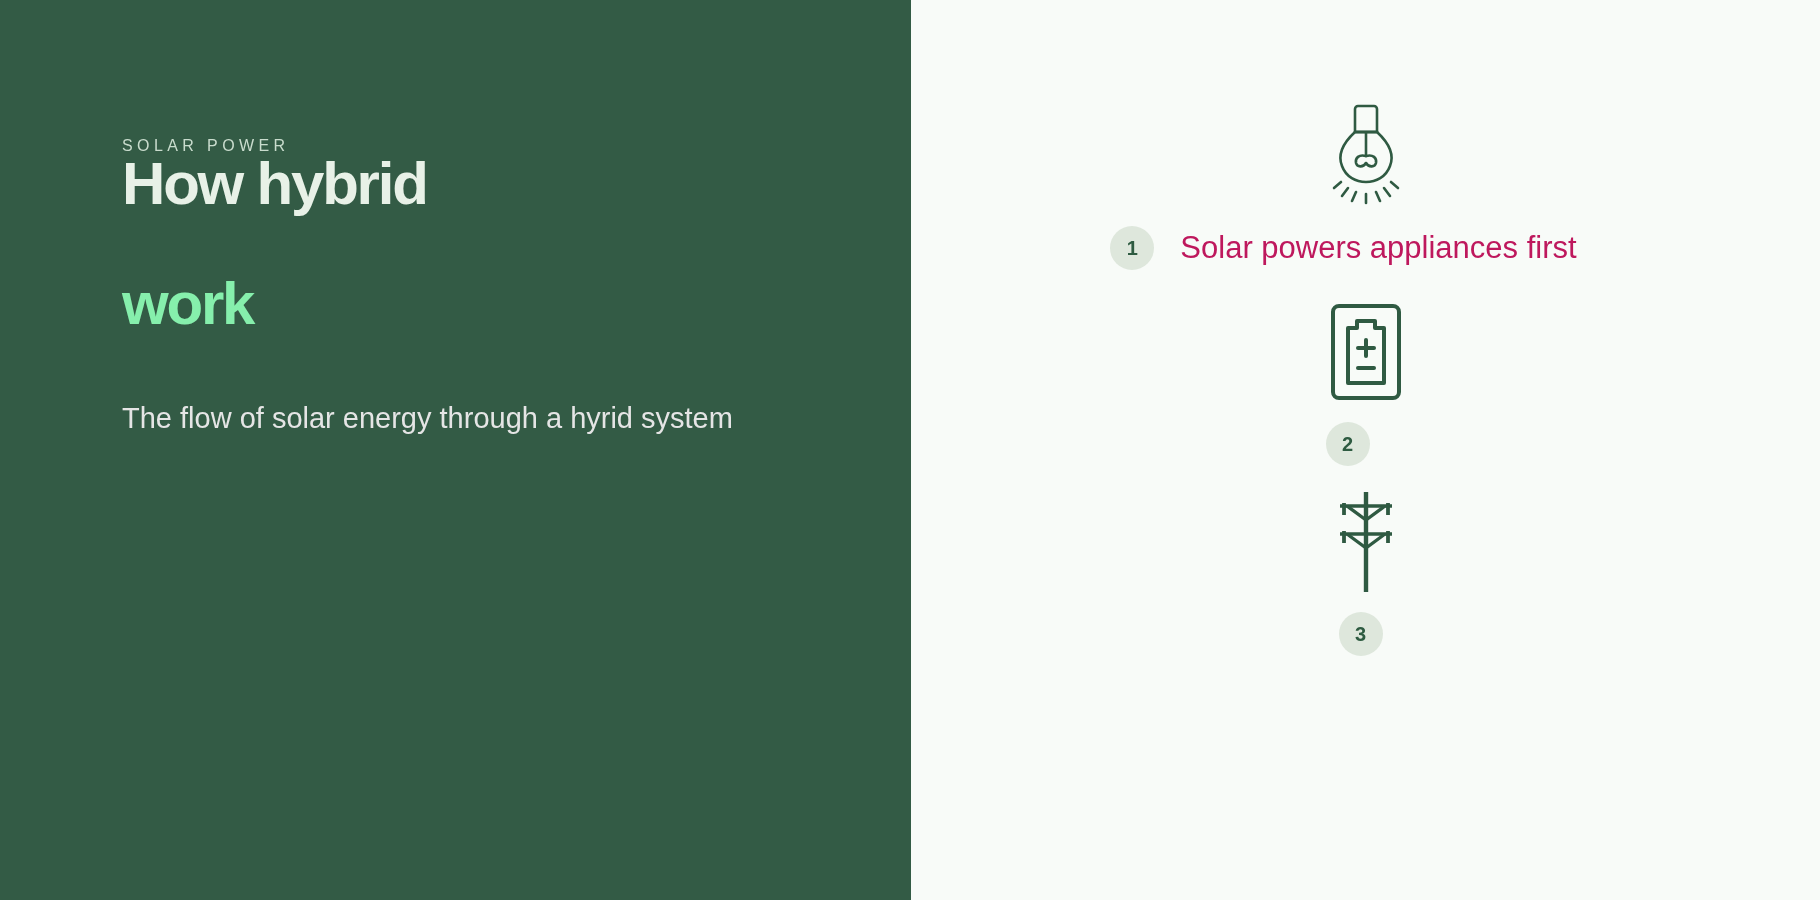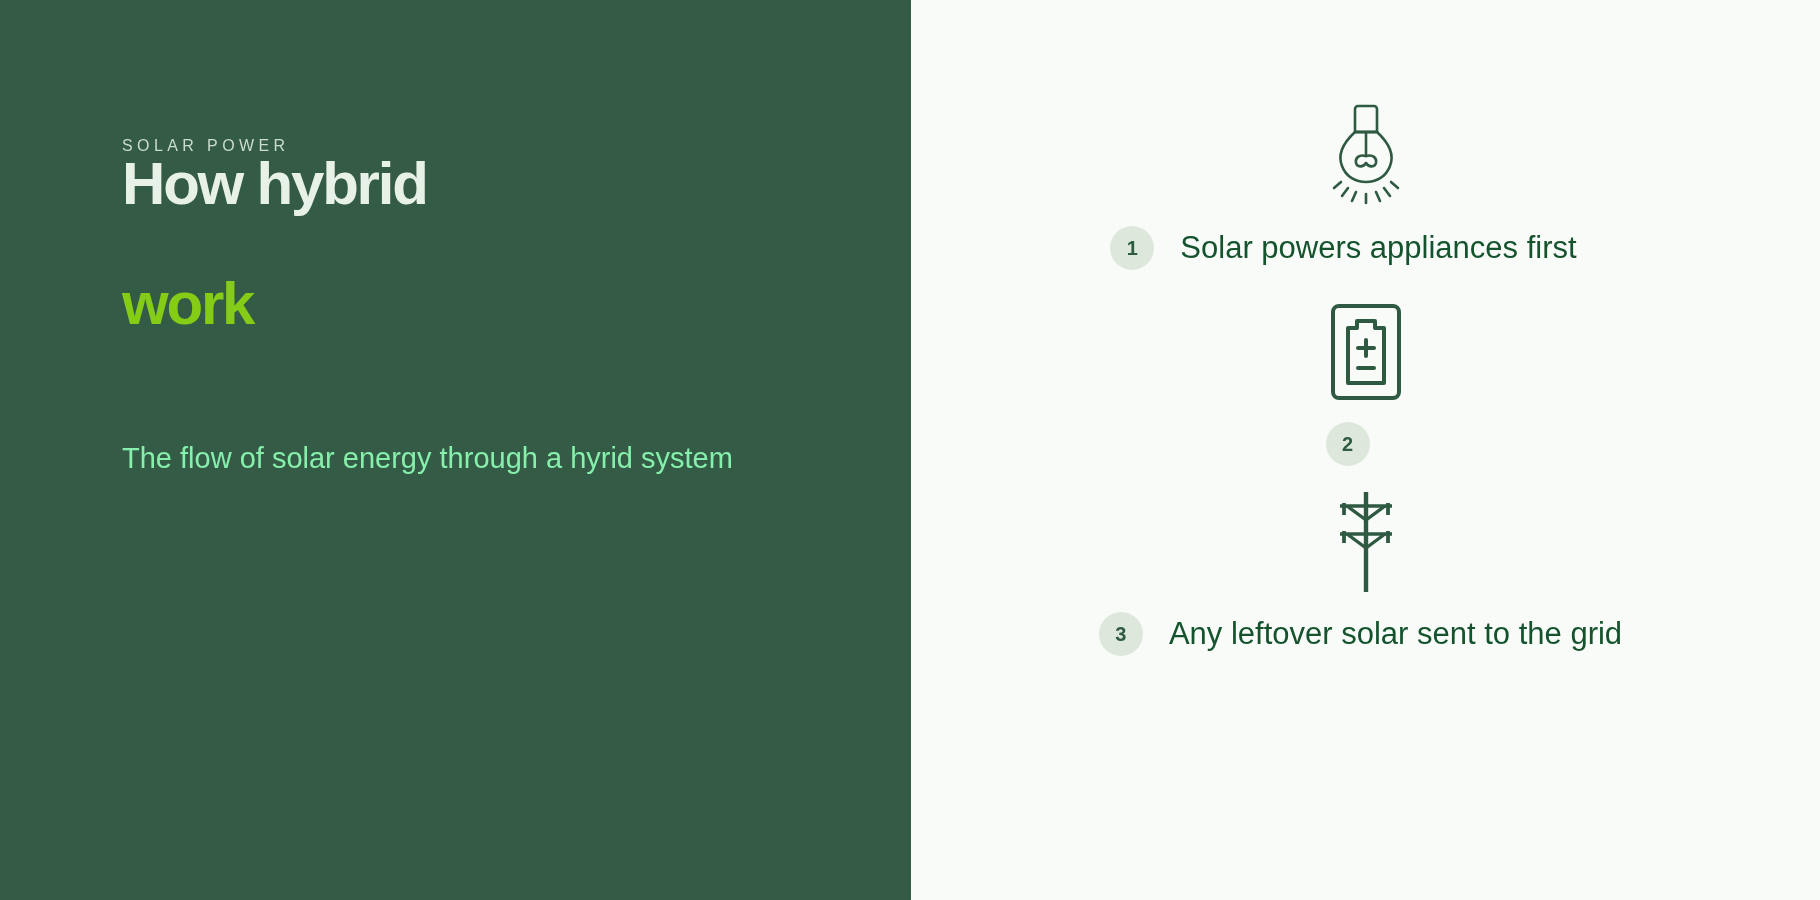--- a/index.html
+++ b/index.html
@@ -49,29 +49,29 @@
   .headline {
     font-size: 60px;
     font-weight: 700;
     line-height: 1.0;
     letter-spacing: -2.2px;
     color: #E8F1E7;
     max-width: 730px;
   }
 
   .headline .accent {
-    color: #84cc16;
+    color: #86efac;
   }
 
   .subtitle {
-    margin-top: 104px;
+    margin-top: 64px;
     font-size: 29px;
     font-weight: 400;
     line-height: 1.42;
-    color: #86efac;
+    color: #e5e5e5;
     max-width: 620px;
   }
 
   
   .right-panel {
     flex: 1 1 auto;
     height: 900px;
     background: #F8FBF8;
     position: relative;
     display: flex;
@@ -123,21 +123,21 @@
     font-weight: 700;
     display: flex;
     align-items: center;
     justify-content: center;
     line-height: 1;
   }
 
   .step-text {
     font-size: 31px;
     font-weight: 400;
-    color: #14532d;
+    color: #be185d;
     line-height: 1.2;
     white-space: nowrap;
   }
 
   
   .step-block[data-step="1"] .step-row { margin-left: -44px; }
   .step-block[data-step="2"] .step-row { margin-left: -36px; }
   .step-block[data-step="3"] .step-row { margin-left: -10px; }
 
   .step-block[data-step="2"] .step-icon { height: 104px; }
@@ -231,20 +231,19 @@
             <line x1="13" y1="44" x2="65" y2="44"></line>
 
             <path d="M20 44 L39 58 L58 44"></path>
 
             <line x1="17" y1="41" x2="17" y2="53" stroke-width="3.8"></line>
             <line x1="61" y1="41" x2="61" y2="53" stroke-width="3.8"></line>
           </svg>
         </div>
         <div class="step-row">
           <span class="badge">3</span>
-          <span class="step-text">Any leftover solar sent to the grid</span>
         </div>
       </div>
 
     </div>
   </div>
 
 </div>
 
 </body></html>

